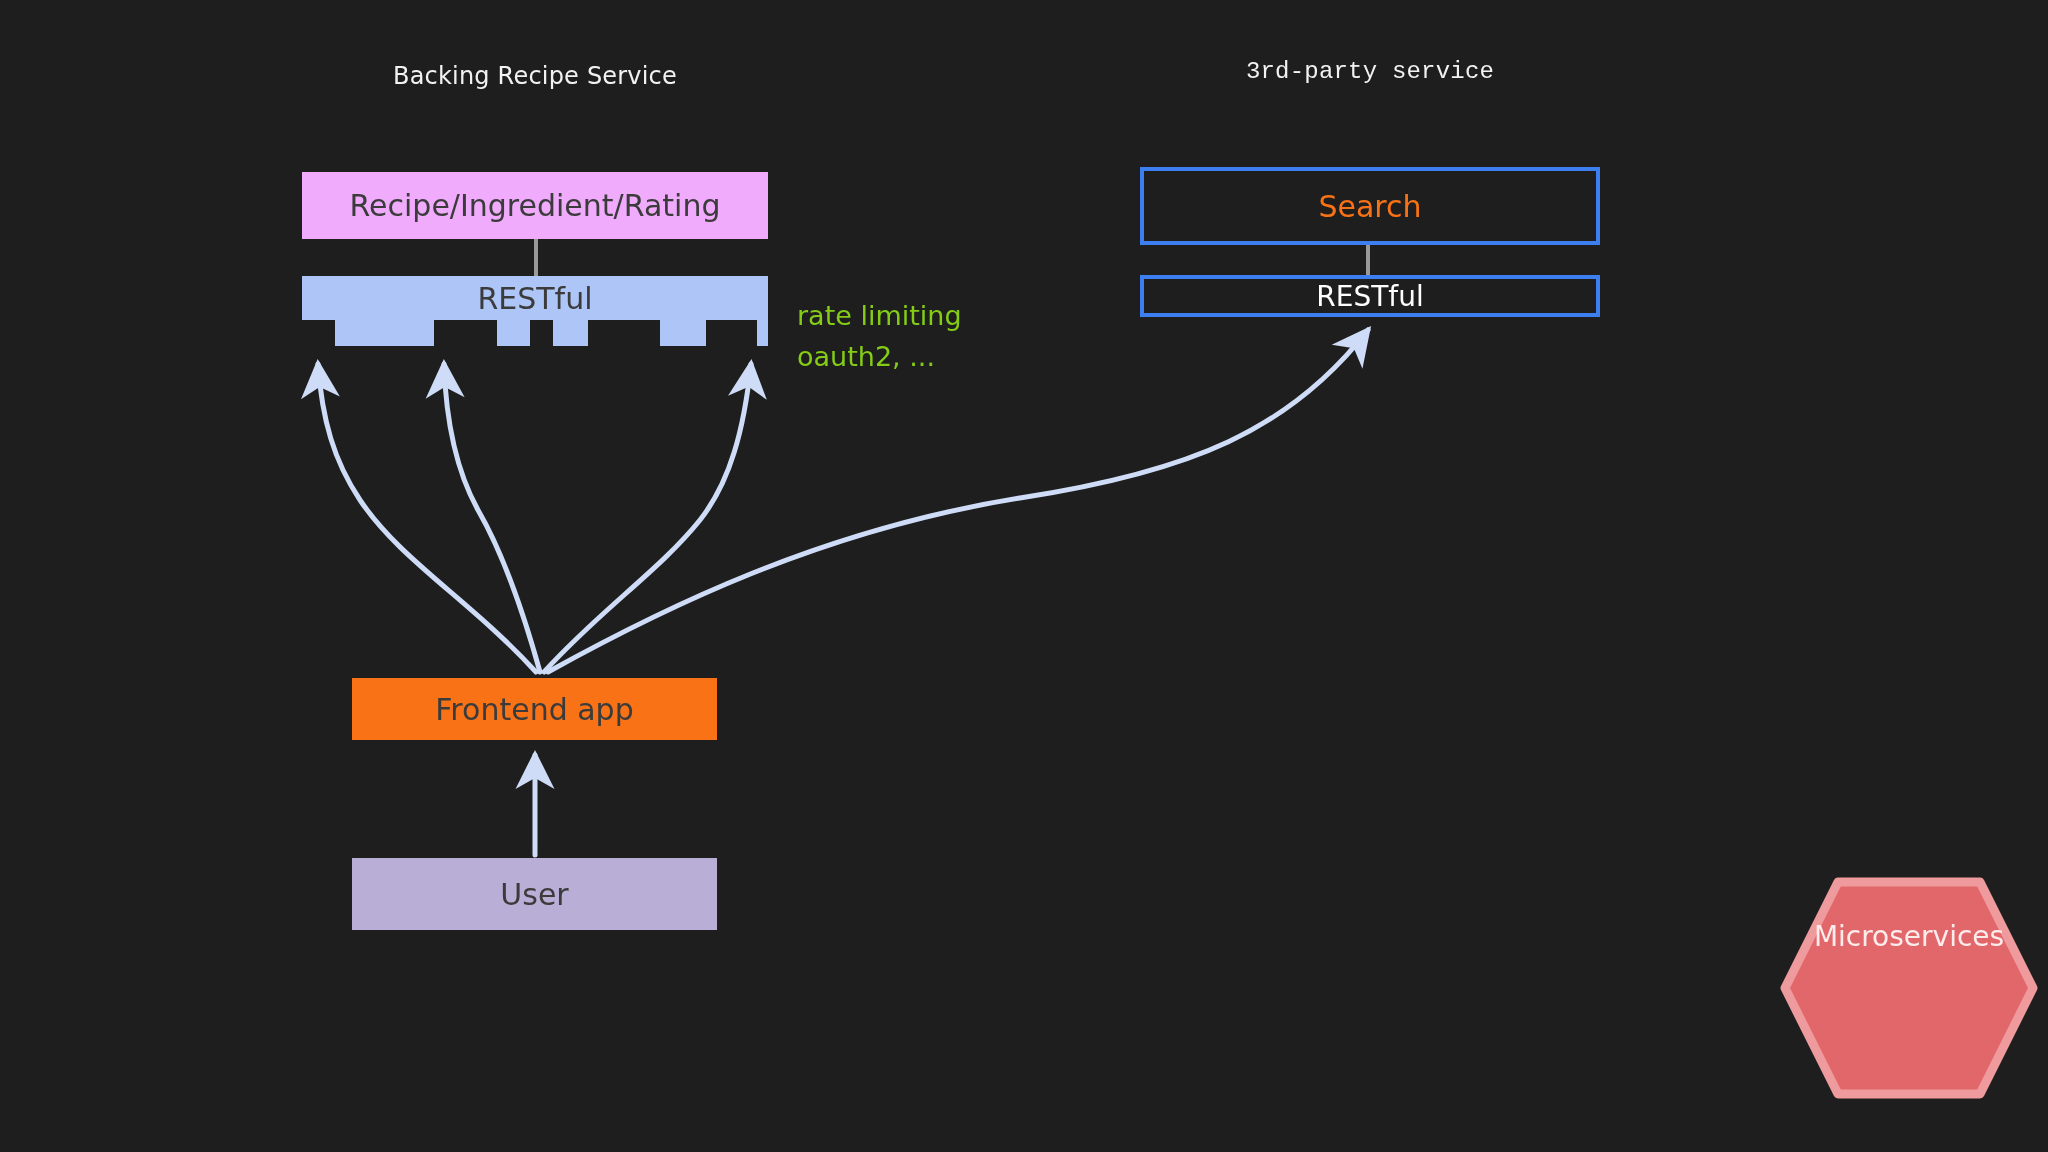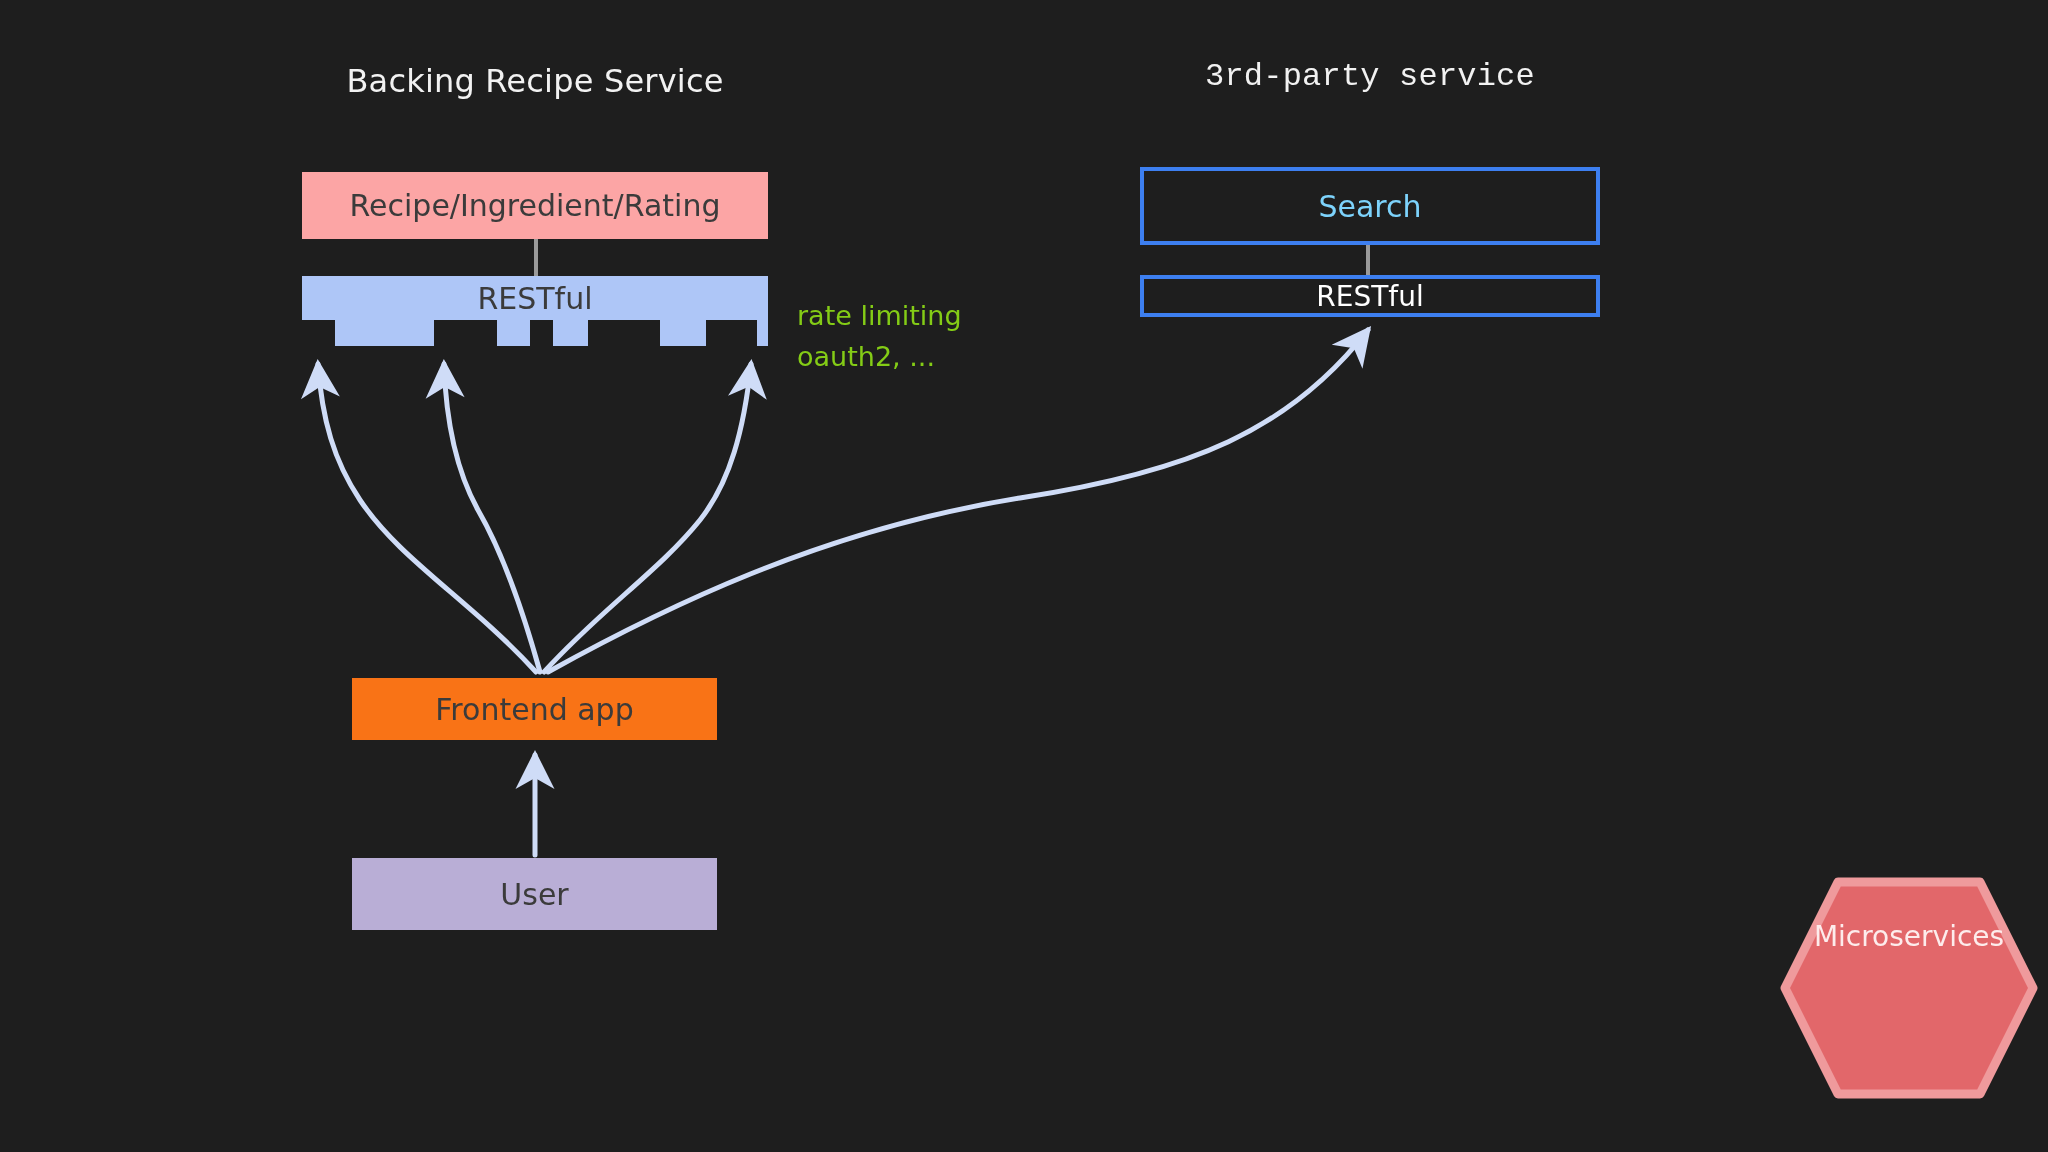--- a/index.html
+++ b/index.html
@@ -25,37 +25,37 @@
     position: absolute;
     box-sizing: border-box;
     display: flex;
     align-items: center;
     justify-content: center;
     text-align: center;
   }
   .group-title {
     position: absolute;
     color: #f2f2f2;
-    font-size: 32px;
+    font-size: 24px;
     letter-spacing: 0.2px;
     white-space: nowrap;
     text-align: center;
   }
   
   #title-backing {
     left: 302px;
     top: 62px;
     width: 466px;
   }
   #node-recipe {
     left: 302px;
     top: 172px;
     width: 466px;
     height: 67px;
-    background: #fca5a5;
+    background: #f0abfc;
     color: #3b3b3b;
     font-size: 30px;
   }
   
   #conn-recipe-restful {
     position: absolute;
     left: 534px;
     top: 239px;
     width: 4px;
     height: 37px;
@@ -89,21 +89,21 @@
     width: 460px;
     font-family: Liberation Mono, monospace;
   }
   #node-search {
     left: 1140px;
     top: 167px;
     width: 460px;
     height: 78px;
     border: 4px solid #3d7ff0;
     background: rgba(30,30,30,0.25);
-    color: #7dd3fc;
+    color: #f97316;
     font-size: 30px;
   }
   #conn-search-restful {
     position: absolute;
     left: 1366px;
     top: 245px;
     width: 4px;
     height: 30px;
     background: #9a9a9a;
   }

